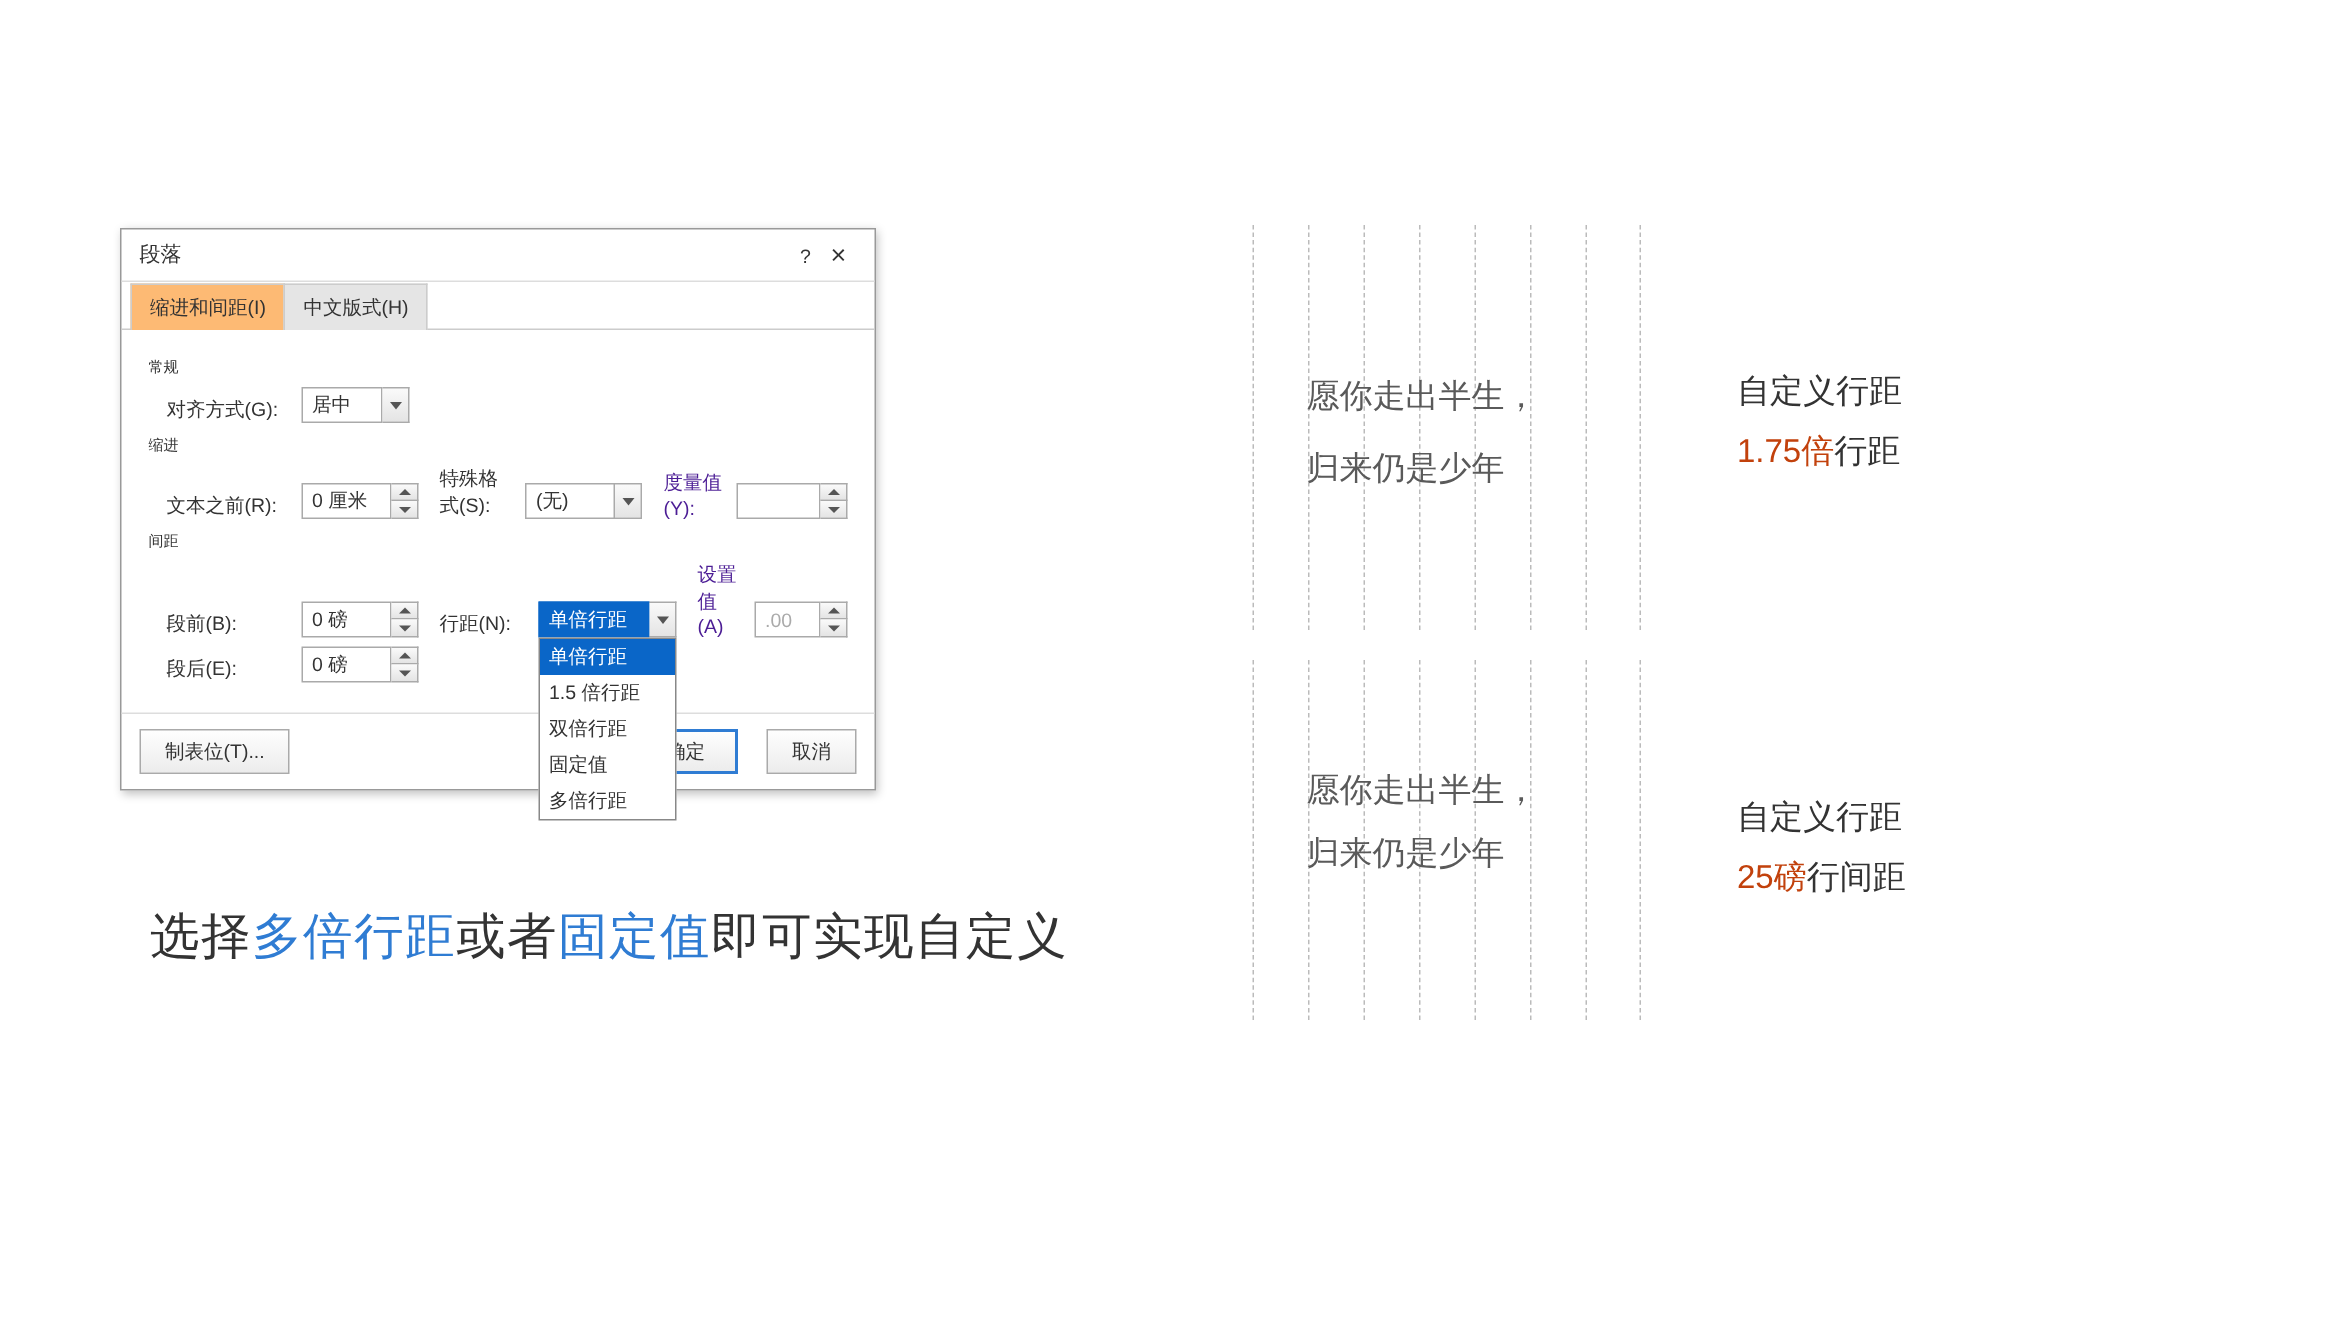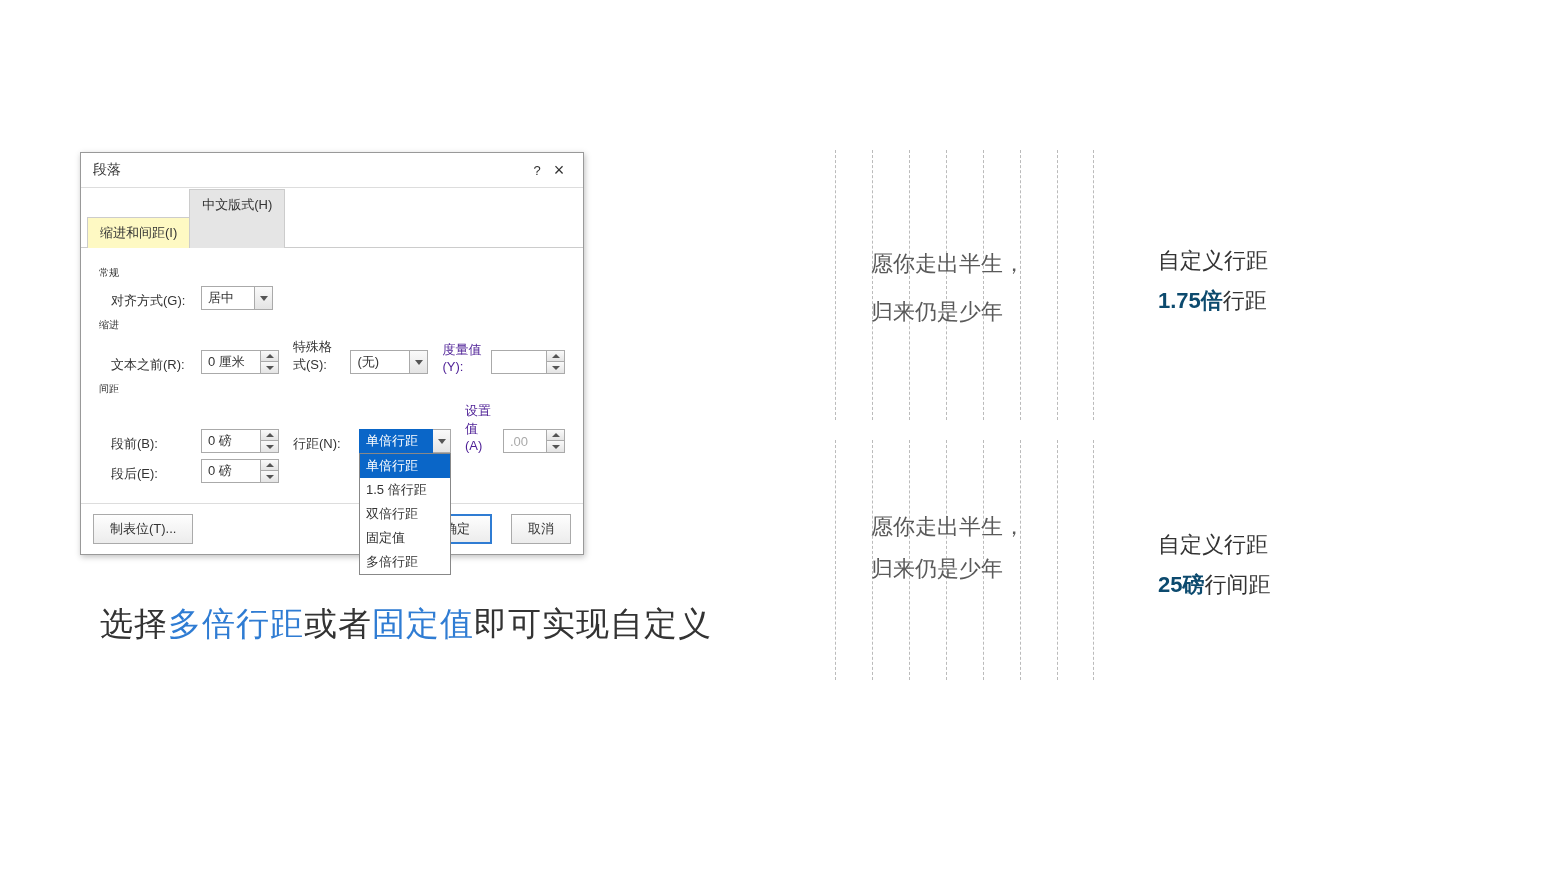--- a/index.html
+++ b/index.html
@@ -41,21 +41,21 @@
   .tab {
     padding: 6px 12px;
     border: 1px solid #ccc;
     border-bottom: none;
     background: #e5e5e5;
     font-size: 13px;
     margin-right: -1px;
     position: relative;
     top: 1px;
   }
-  .tab.active { background: #fef9c3; margin-top: 28px; }
+  .tab.active { background: #fdba74; }
 
   .body {
     padding: 10px 18px 14px 18px;
   }
   .section-label {
     font-size: 10px;
     margin: 8px 0 6px 0;
   }
   .row {
     display: flex;
@@ -194,21 +194,21 @@
     color: #5a5a5a;
   }
   .sample-text .line { display: block; }
 
   .annot {
     position: absolute;
     left: 1158px;
     font-size: 22px;
     color: #333;
   }
-  .annot .hl { color: #0c4a6e; font-weight: bold; }
+  .annot .hl { color: #c2410c; }
 </style>
 </head>
 <body>
 
 <div class="dialog">
   <div class="titlebar">
     <span class="title">段落</span>
     <span class="help">?</span>
     <span class="close">×</span>
   </div>

